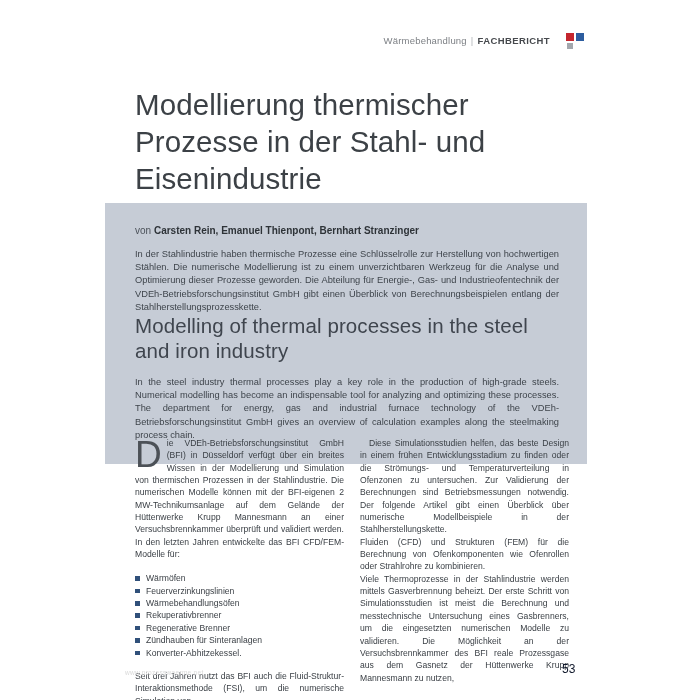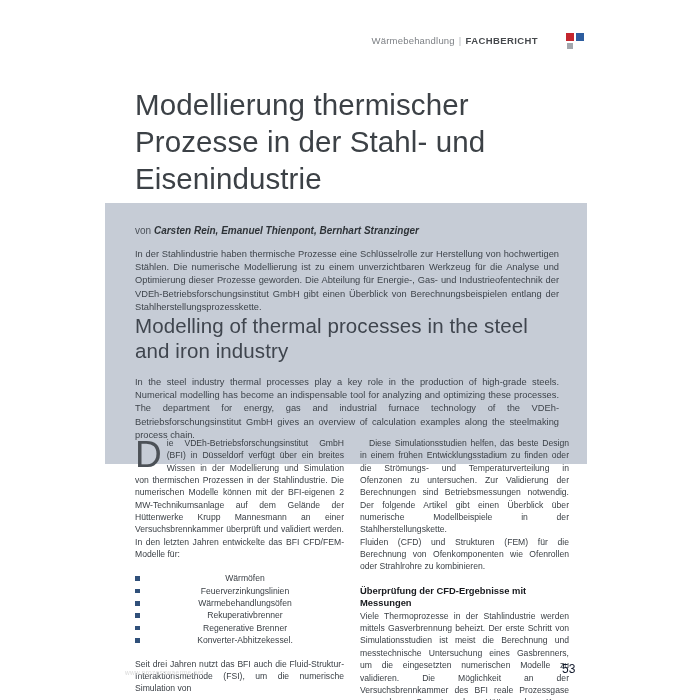--- a/index.html
+++ b/index.html
@@ -16,21 +16,21 @@
     position:relative;
     width:700px;height:700px;
     background:#ffffff;
     font-family:"Liberation Sans", sans-serif;
     color:var(--ink);
     overflow:hidden;
   }
   
   .header{
     position:absolute;top:31px;right:110px;
-    display:flex;align-items:flex-start;gap:28px;
+    display:flex;align-items:flex-start;gap:16px;
   }
   .header-text{font-size:9.5px;line-height:14px;color:#7d8085;letter-spacing:.2px;white-space:nowrap;padding-top:3px;}
   .header-text .sep{color:#b4b7bb;margin:0 4px;}
   .header-text .section{color:#46494d;font-weight:bold;letter-spacing:.4px;}
   .logo{position:relative;width:24px;height:20px;}
   .logo .sq{position:absolute;}
   .logo .sq.red{left:0;top:2px;width:8px;height:8px;background:var(--accent-red);}
   .logo .sq.blue{left:10px;top:2px;width:8px;height:8px;background:var(--accent-blue);}
   .logo .sq.gray{left:1px;top:12px;width:6px;height:6px;background:var(--accent-gray);}
   
@@ -39,21 +39,21 @@
     font-size:29.5px;line-height:37px;font-weight:300;
     color:#3c4146;letter-spacing:.1px;
   }
   
   .abstract-box{
     position:absolute;left:105px;top:203px;width:482px;
     background:var(--box-bg);
     padding:21px 28px 22px 30px;
   }
   .byline{font-size:10px;line-height:13px;color:#4c525a;}
-  .byline .authors{font-weight:bold;color:#2e3338;font-style:italic;}
+  .byline .authors{font-weight:bold;color:#2e3338;}
   .abstract{
     margin-top:11px;font-size:9.3px;line-height:13.2px;
     text-align:justify;color:#3e444b;
   }
   .title-en{
     font-size:20.5px;line-height:24.5px;
     font-weight:300;color:#3f454e;letter-spacing:.1px;
   }
   .abstract.en{margin-top:13px;}
   
@@ -65,21 +65,21 @@
   .dropcap{
     float:left;
     font-size:37px;line-height:31px;
     font-weight:300;color:#4c5157;
     padding:2px 5px 0 0;
   }
   .para{margin:0;}
   .para.spaced{margin-top:11px;}
   .para.indent{text-indent:9px;}
   .bullet-list{list-style:none;margin-top:12px;}
-  .bullet-list li{position:relative;padding-left:11px;text-align:center;}
+  .bullet-list li{position:relative;padding-left:11px;text-align:left;}
   .bullet-list .sq-icon{
     position:absolute;left:0;top:4px;width:4.5px;height:4.5px;
     background:var(--bullet);display:inline-block;
   }
   .subheading{
     margin-top:12px;
     font-size:9.4px;line-height:12.5px;font-weight:bold;
     color:#17191d;text-align:left;
   }
   
@@ -127,27 +127,27 @@
 
         <li><span class="sq-icon"></span><span>Feuerverzinkungslinien</span></li>
 
 
         <li><span class="sq-icon"></span><span>Wärmebehandlungsöfen</span></li>
 
         <li><span class="sq-icon"></span><span>Rekuperativbrenner</span></li>
 
         <li><span class="sq-icon"></span><span>Regenerative Brenner</span></li>
 
+        <li><span class="sq-icon"></span><span>Zündhauben für Sinteranlagen</span></li>
 
         <li><span class="sq-icon"></span><span>Konverter-Abhitzekessel.</span></li>
       </ul>
     <p class="para spaced">Seit drei Jahren nutzt das BFI auch die Fluid-Struktur-Interaktionsmethode (FSI), um die numerische Simulation von</p>
   </div>
   <div class="col">
     <p class="para indent">Diese Simulationsstudien helfen, das beste Design in einem frühen Entwicklungsstadium zu finden oder die Strömungs- und Temperaturverteilung in Ofenzonen zu untersuchen. Zur Validierung der Berechnungen sind Betriebsmessungen notwendig. Der folgende Artikel gibt einen Überblick über numerische Modellbeispiele in der Stahlherstellungskette.</p>
     <p class="para">Fluiden (CFD) und Strukturen (FEM) für die Berechnung von Ofenkomponenten wie Ofenrollen oder Strahlrohre zu kombinieren.</p>
-    <h3 class="subheading">Überprüfung der CFD-Ergebnisse mit Messungen</h3>
     <p class="para">Viele Thermoprozesse in der Stahlindustrie werden mittels Gasverbrennung beheizt. Der erste Schritt von Simulationsstudien ist meist die Berechnung und messtechnische Untersuchung eines Gasbrenners, um die eingesetzten numerischen Modelle zu validieren. Die Möglichkeit an der Versuchsbrennkammer des BFI reale Prozessgase aus dem Gasnetz der Hüttenwerke Krupp Mannesmann zu nutzen,</p>
   </div>
 </div>
 
 <div class="footer-url">www.prozesswaerme.net</div>
 <div class="page-number">53</div>
 
 </body></html>

